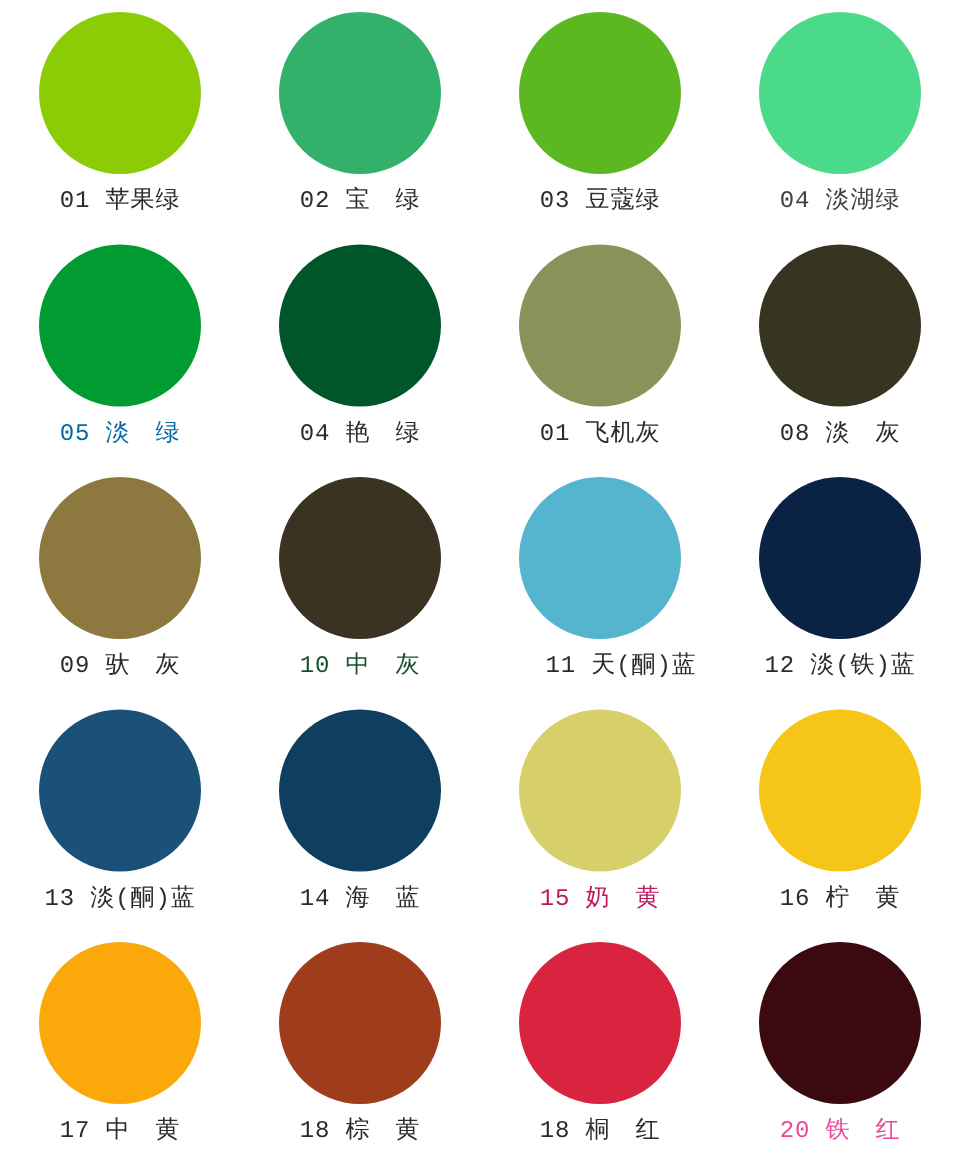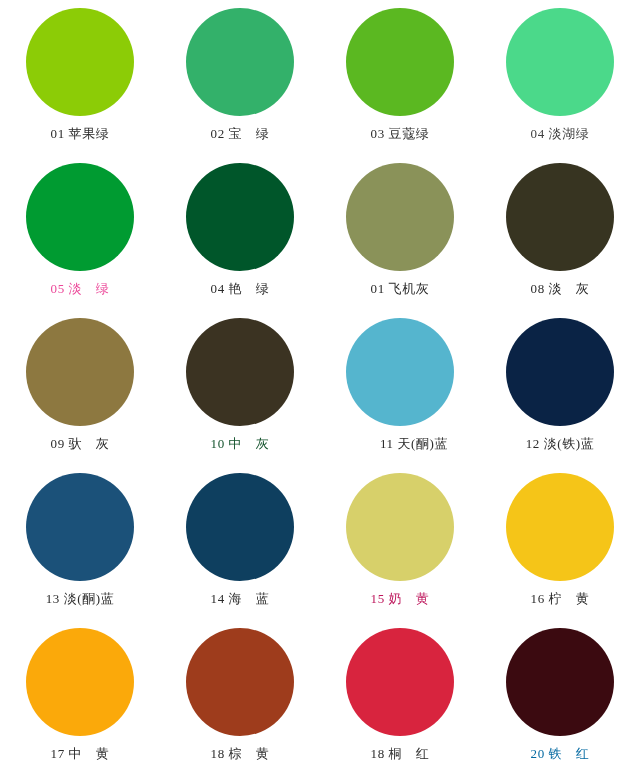--- a/index.html
+++ b/index.html
@@ -35,27 +35,27 @@
   }
   .swatch-disc {
     width: 108px;
     height: 108px;
     border-radius: 50%;
     margin-top: 6px;
     flex: 0 0 auto;
   }
   .swatch-label {
     margin-top: 11px;
-    font-size: 13px;
+    font-size: 16px;
     line-height: 14px;
     color: #2b2b2b;
     white-space: nowrap;
     letter-spacing: 0.6px;
     text-align: center;
-    font-family: Liberation Serif, serif;
+    font-family: Liberation Mono, monospace;
   }
 </style>
 </head>
 <body>
 
 <div id="swatch-grid" style="background: rgb(255, 255, 255);">
     <div class="swatch-cell">
       <div class="swatch-disc" style="background: rgb(140, 204, 6);"></div>
       <div class="swatch-label" style="color: rgb(43, 43, 43);">01 苹果绿</div>
     </div>
@@ -66,21 +66,21 @@
     <div class="swatch-cell">
       <div class="swatch-disc" style="background: rgb(91, 184, 33);"></div>
       <div class="swatch-label" style="color: rgb(43, 43, 43);">03 豆蔻绿</div>
     </div>
     <div class="swatch-cell">
       <div class="swatch-disc" style="background: rgb(75, 217, 138);"></div>
       <div class="swatch-label" style="color: #404040;">04 淡湖绿</div>
     </div>
     <div class="swatch-cell">
       <div class="swatch-disc" style="background: rgb(0, 155, 49);"></div>
-      <div class="swatch-label" style="color: #ec4899;">05 淡　绿</div>
+      <div class="swatch-label" style="color: #0369a1;">05 淡　绿</div>
     </div>
     <div class="swatch-cell">
       <div class="swatch-disc" style="background: rgb(0, 86, 42);"></div>
       <div class="swatch-label" style="color: rgb(43, 43, 43);">04 艳　绿</div>
     </div>
     <div class="swatch-cell">
       <div class="swatch-disc" style="background: rgb(138, 146, 89);"></div>
       <div class="swatch-label" style="color: rgb(43, 43, 43);">01 飞机灰</div>
     </div>
     <div class="swatch-cell">
@@ -126,15 +126,15 @@
     <div class="swatch-cell">
       <div class="swatch-disc" style="background: rgb(158, 60, 28);"></div>
       <div class="swatch-label" style="color: rgb(43, 43, 43);">18 棕　黄</div>
     </div>
     <div class="swatch-cell">
       <div class="swatch-disc" style="background: rgb(216, 36, 62);"></div>
       <div class="swatch-label" style="color: rgb(43, 43, 43);">18 桐　红</div>
     </div>
     <div class="swatch-cell">
       <div class="swatch-disc" style="background: rgb(59, 10, 16);"></div>
-      <div class="swatch-label" style="color: #0369a1; text-align: center;">20 铁　红</div>
+      <div class="swatch-label" style="color: #ec4899; text-align: center;">20 铁　红</div>
     </div>
   </div>
 
 </body></html>

